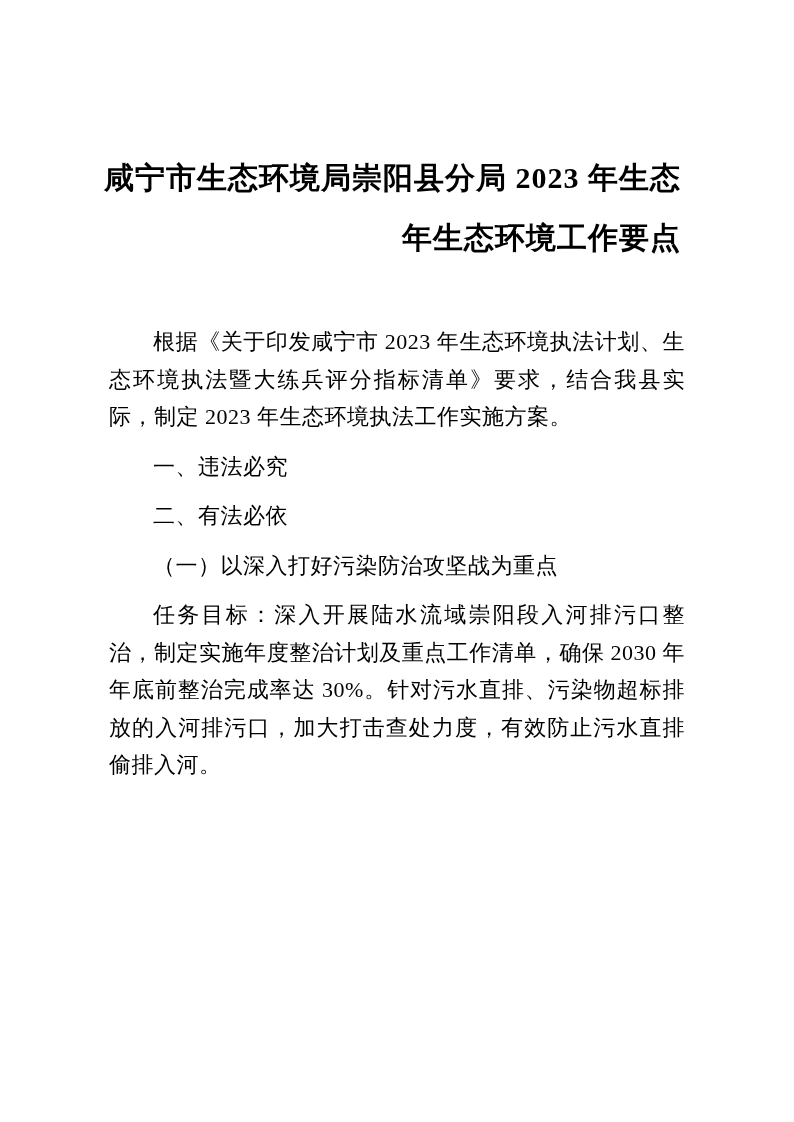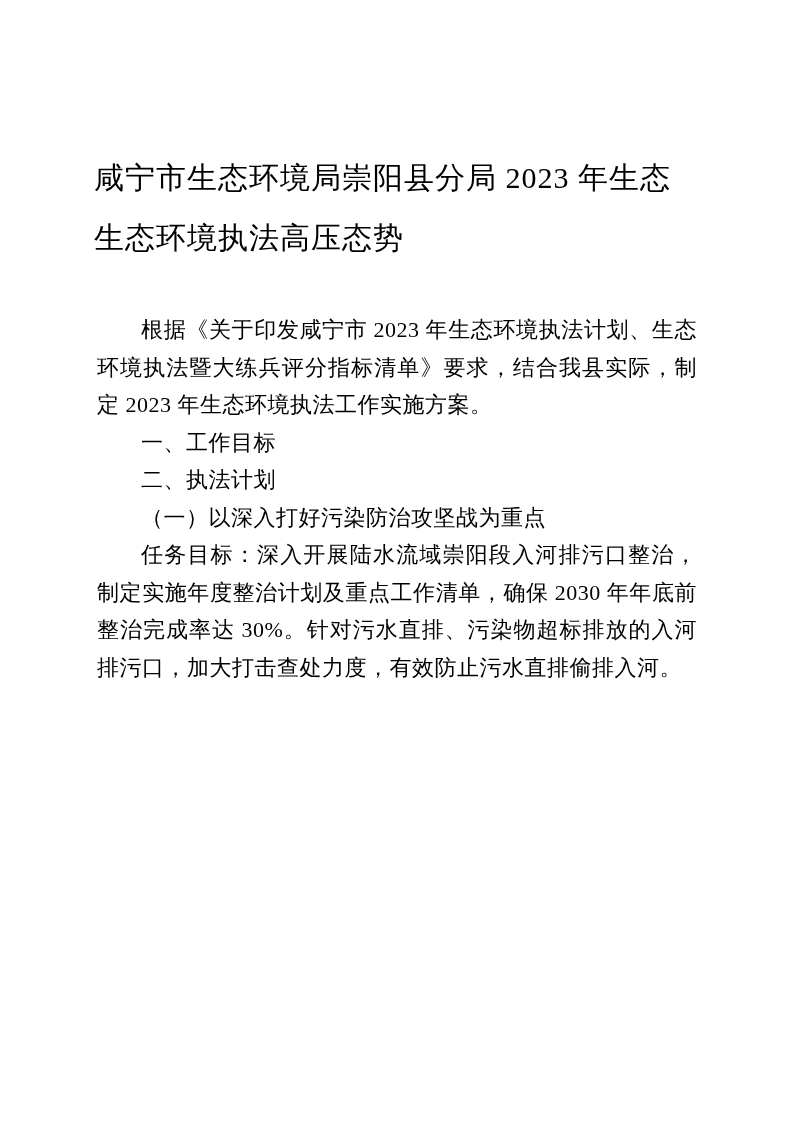--- a/index.html
+++ b/index.html
@@ -11,59 +11,59 @@
     position: relative;
     width: 794px;
     height: 1122px;
     background: #ffffff;
     color: #000000;
     font-family: "Liberation Serif", "DejaVu Serif", serif;
     overflow: hidden;
   }
   .doc-title {
     position: absolute;
-    left: 94px;
+    left: 81px;
     top: 148px;
     width: 600px;
-    text-align: left;
-    font-weight: normal;
+    text-align: right;
+    font-weight: bold;
     font-size: 30px;
     line-height: 60px;
     letter-spacing: 1px;
   }
   .doc-title .title-line {
     white-space: nowrap;
   }
   .doc-body {
     position: absolute;
     left: 97px;
     top: 311px;
     width: 600px;
     font-size: 22px;
     line-height: 37.5px;
     letter-spacing: 0.5px;
     text-align: justify;
   }
   .para {
-    margin: 0;
+    margin: 12px;
     padding: 0;
     text-indent: 2em;
   }
 </style>
 </head>
 <body>
 
 <div class="page">
 
   <div class="doc-title">
     <div class="title-line">咸宁市生态环境局崇阳县分局 2023 年生态</div>
-    <div class="title-line">生态环境执法高压态势</div>
+    <div class="title-line">年生态环境工作要点</div>
   </div>
 
   <div class="doc-body">
     <p class="para">根据《关于印发咸宁市 2023 年生态环境执法计划、生态环境执法暨大练兵评分指标清单》要求，结合我县实际，制定 2023 年生态环境执法工作实施方案。</p>
-    <p class="para">一、工作目标</p>
-    <p class="para">二、执法计划</p>
+    <p class="para">一、违法必究</p>
+    <p class="para">二、有法必依</p>
     <p class="para">（一）以深入打好污染防治攻坚战为重点</p>
     <p class="para">任务目标：深入开展陆水流域崇阳段入河排污口整治，制定实施年度整治计划及重点工作清单，确保 2030 年年底前整治完成率达 30%。针对污水直排、污染物超标排放的入河排污口，加大打击查处力度，有效防止污水直排偷排入河。</p>
   </div>
 
 </div>
 
 </body></html>

